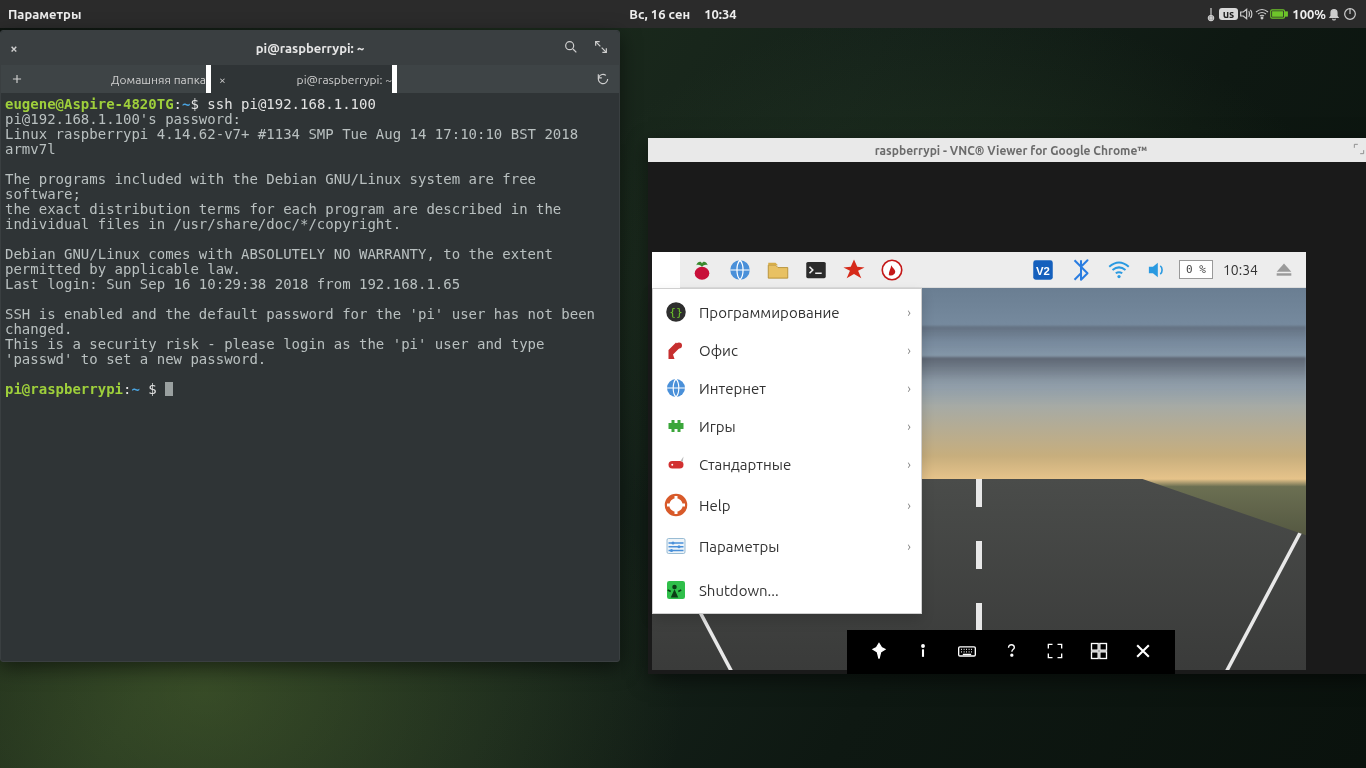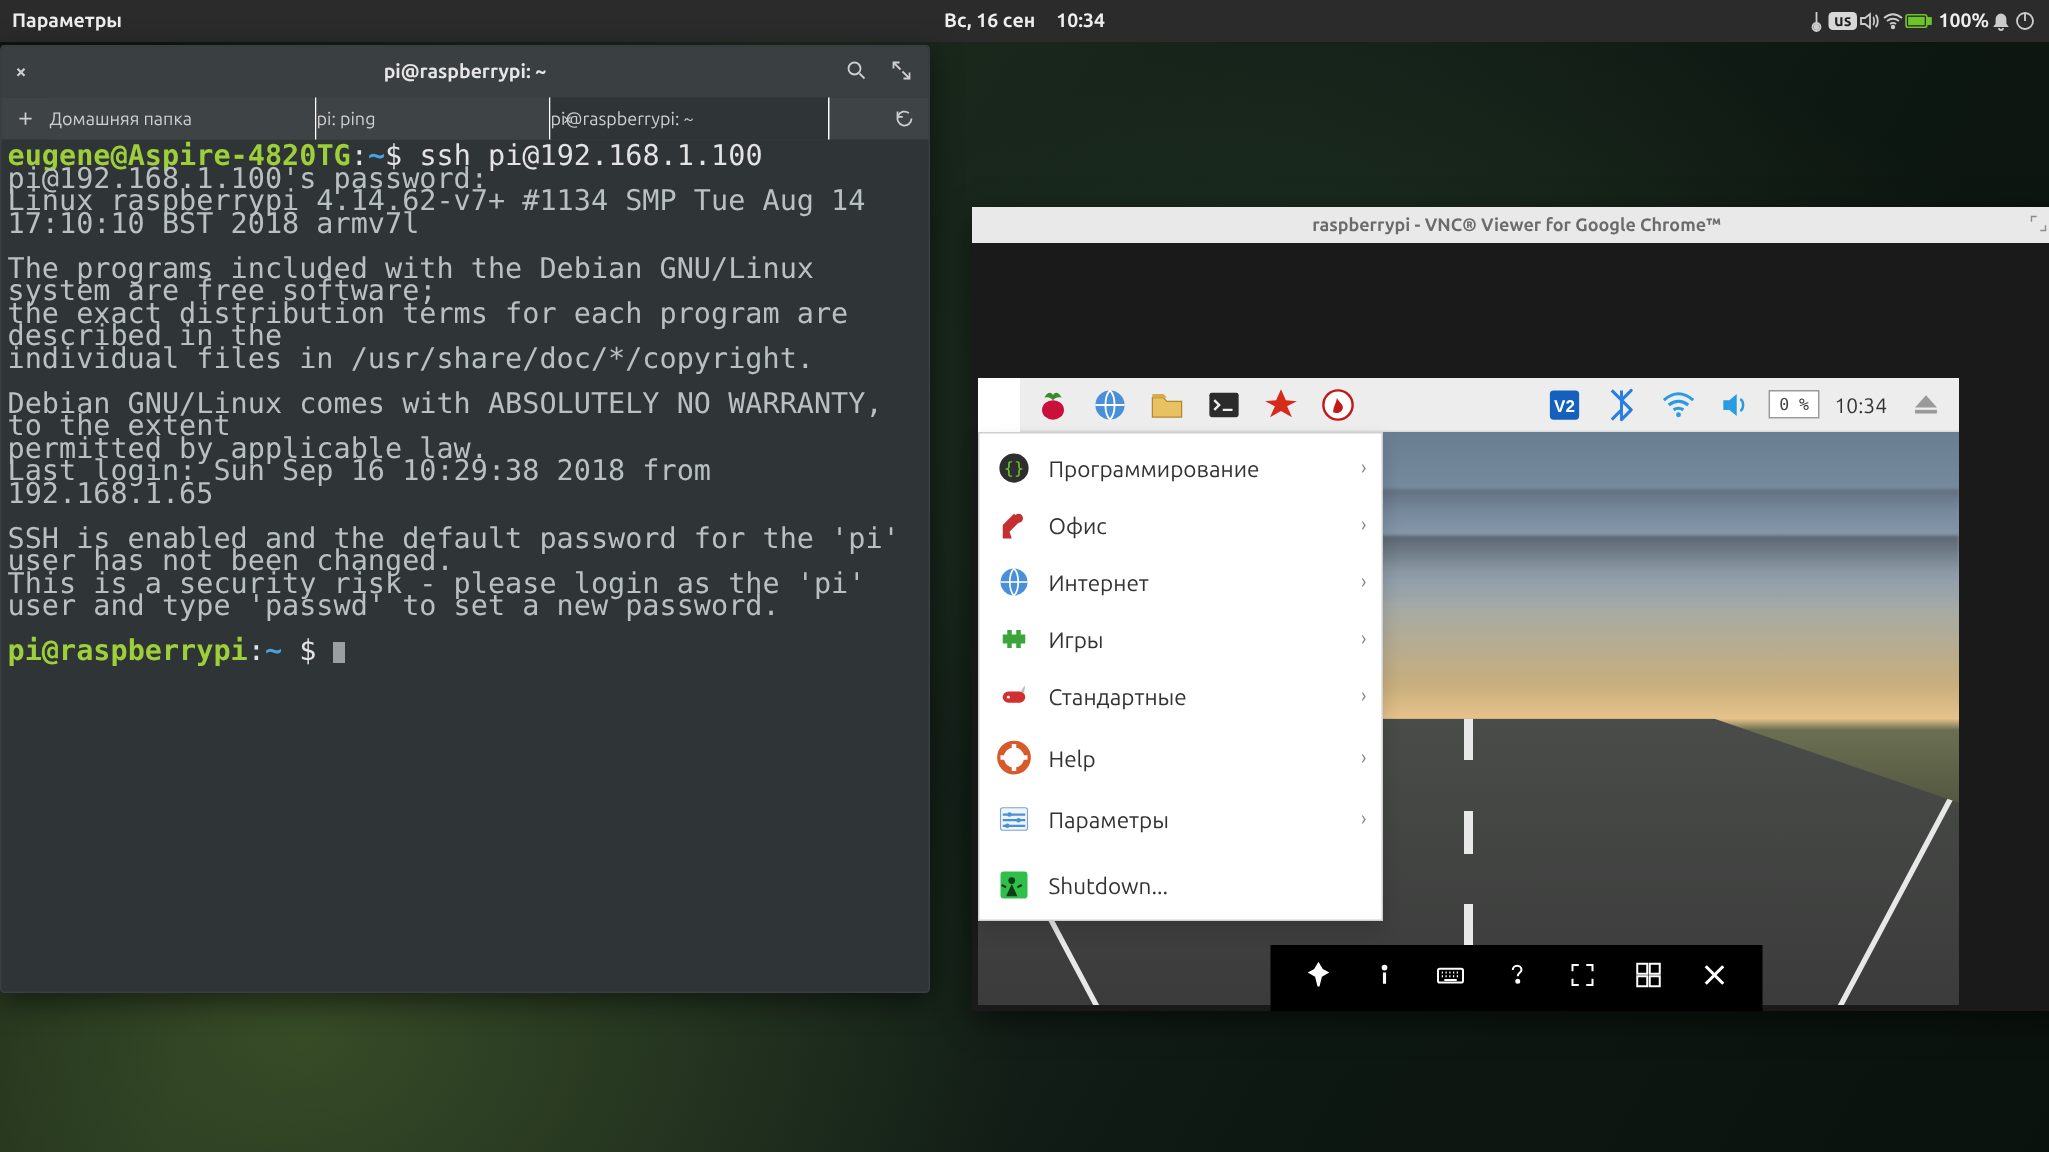--- a/index.html
+++ b/index.html
@@ -75,31 +75,31 @@
 .titlebar .right-icons { margin-left: auto; display:flex; gap: 14px; padding-right: 10px; }
 .titlebar .right-icons svg { width:16px; height:16px; stroke:#cfcfcf; fill:none; stroke-width:1.8;}
 .tabbar {
   display:flex; align-items:stretch; height: 28px;
   background: #3e4446; font-size: 12px; color: #cfcfcf;
 }
 .tabbar .tab-plus, .tabbar .tab-history {
   width: 32px; display:flex; align-items:center; justify-content:center;
 }
 .tabbar .tab-plus svg, .tabbar .tab-history svg { width:14px;height:14px; stroke:#cfcfcf; fill:none; stroke-width:2;}
-.tab-slot { position:relative; display:flex; align-items:center; justify-content:flex-start; border-right:1px solid #ffffff;}
+.tab-slot { position:relative; display:flex; align-items:center; justify-content:flex-end; border-right:5px solid #ffffff;}
 .tab-slot.inactive { background:#3e4446; }
 .tab-slot.active   { background:#2f3436; }
 .tab1 { flex:0 0 178px; }
 .tab2 { flex:0 0 156px; }
 .tab3 { flex:0 0 186px; }
 .tab-slot .tab-close { position:absolute; left:8px; font-size:12px; color:#cfcfcf;}
 .terminal-body {
   flex:1; padding: 4px 6px 6px 4px; overflow:hidden;
   font-family: "DejaVu Sans Mono","Menlo","Consolas",monospace;
-  font-size: 19px; line-height: 15px; white-space: pre-wrap;
+  font-size: 14px; line-height: 15px; white-space: pre-wrap;
   color: #b9c0c0;
 }
 .pr-user { color:#9ecf3b; font-weight:700; }
 .pr-host { color:#9ecf3b; font-weight:700; }
 .pr-path { color:#4aa3df; font-weight:700; }
 .pr-white{ color:#e3e3e3; }
 .pr-dollar { color:#e3e3e3; }
 .cursor-block { display:inline-block; width:8px; height:14px; background:#9aa0a0; vertical-align:-2px;}
 
 .vnc-window {
@@ -266,23 +266,20 @@
     </span>
   </div>
   <div class="tabbar">
     <span class="tab-plus">
         <svg viewBox="0 0 24 24">
           <path d="M12 5v14M5 12h14"></path>
         </svg>
       </span>
     <span class="tab-slot inactive tab1">
         <span>Домашняя папка</span>
-      </span>
-    <span class="tab-slot inactive tab2">
-        <span>pi: ping</span>
       </span>
     <span class="tab-slot active tab3">
       <span class="tab-close">×</span>
       <span>pi@raspberrypi: ~</span>
     </span>
     <span class="tab-history" style="margin-left:auto">
         <svg viewBox="0 0 24 24">
           <path d="M4 4v6h6"></path>
           <path d="M20 12a8 8 0 1 1-3-6.2"></path>
         </svg>

